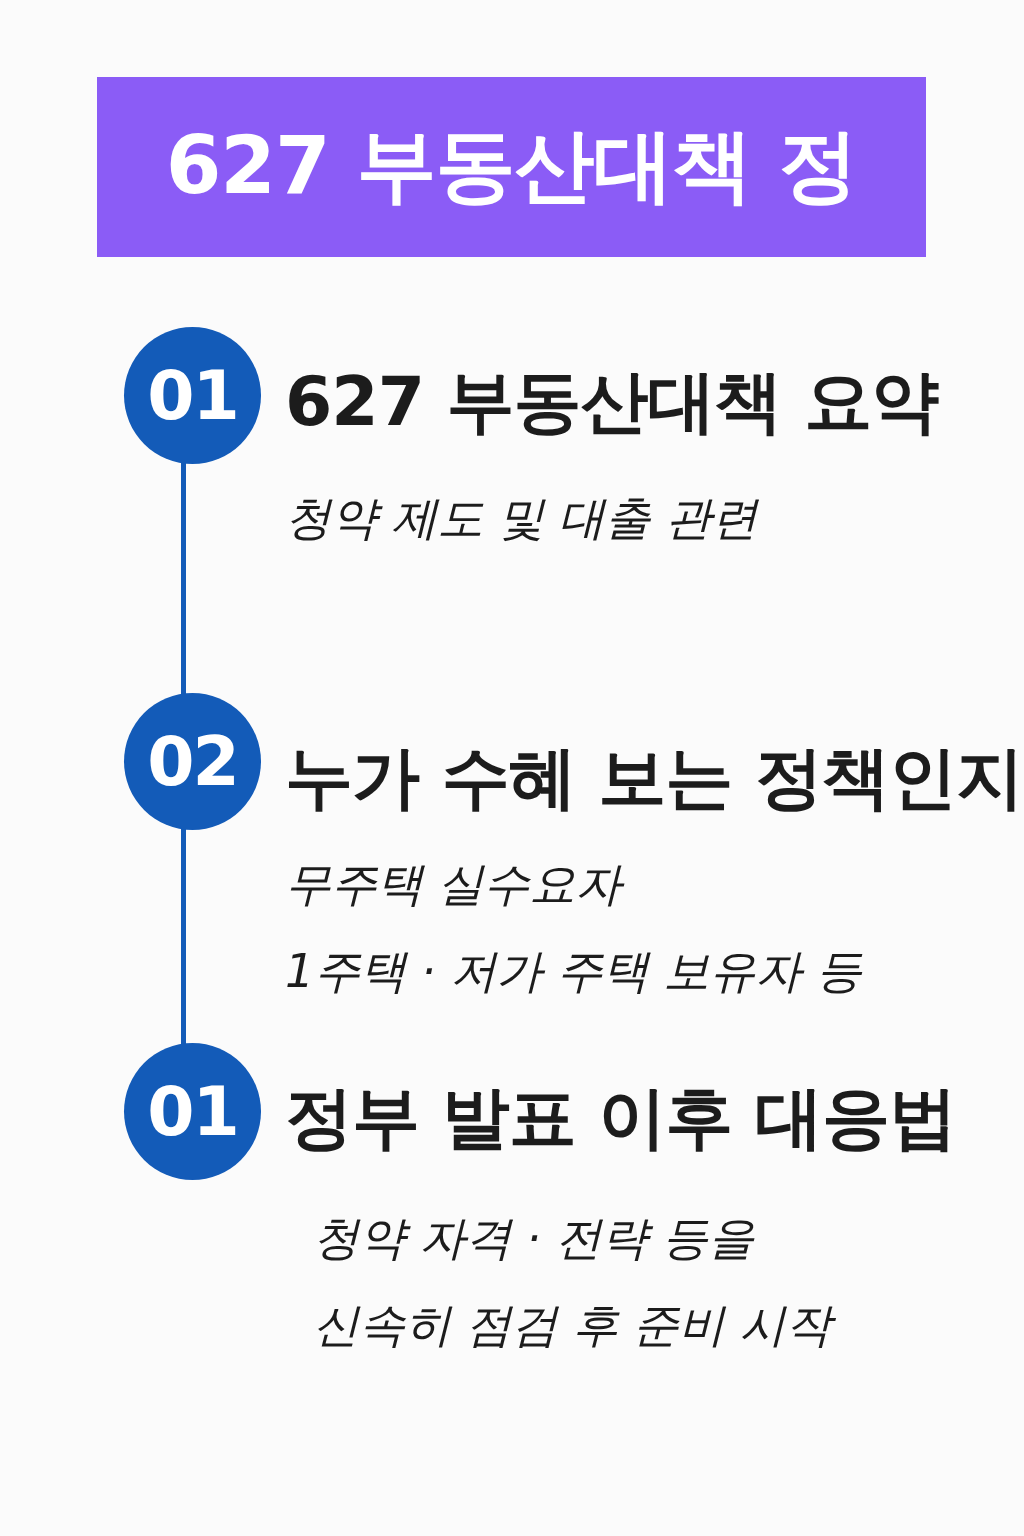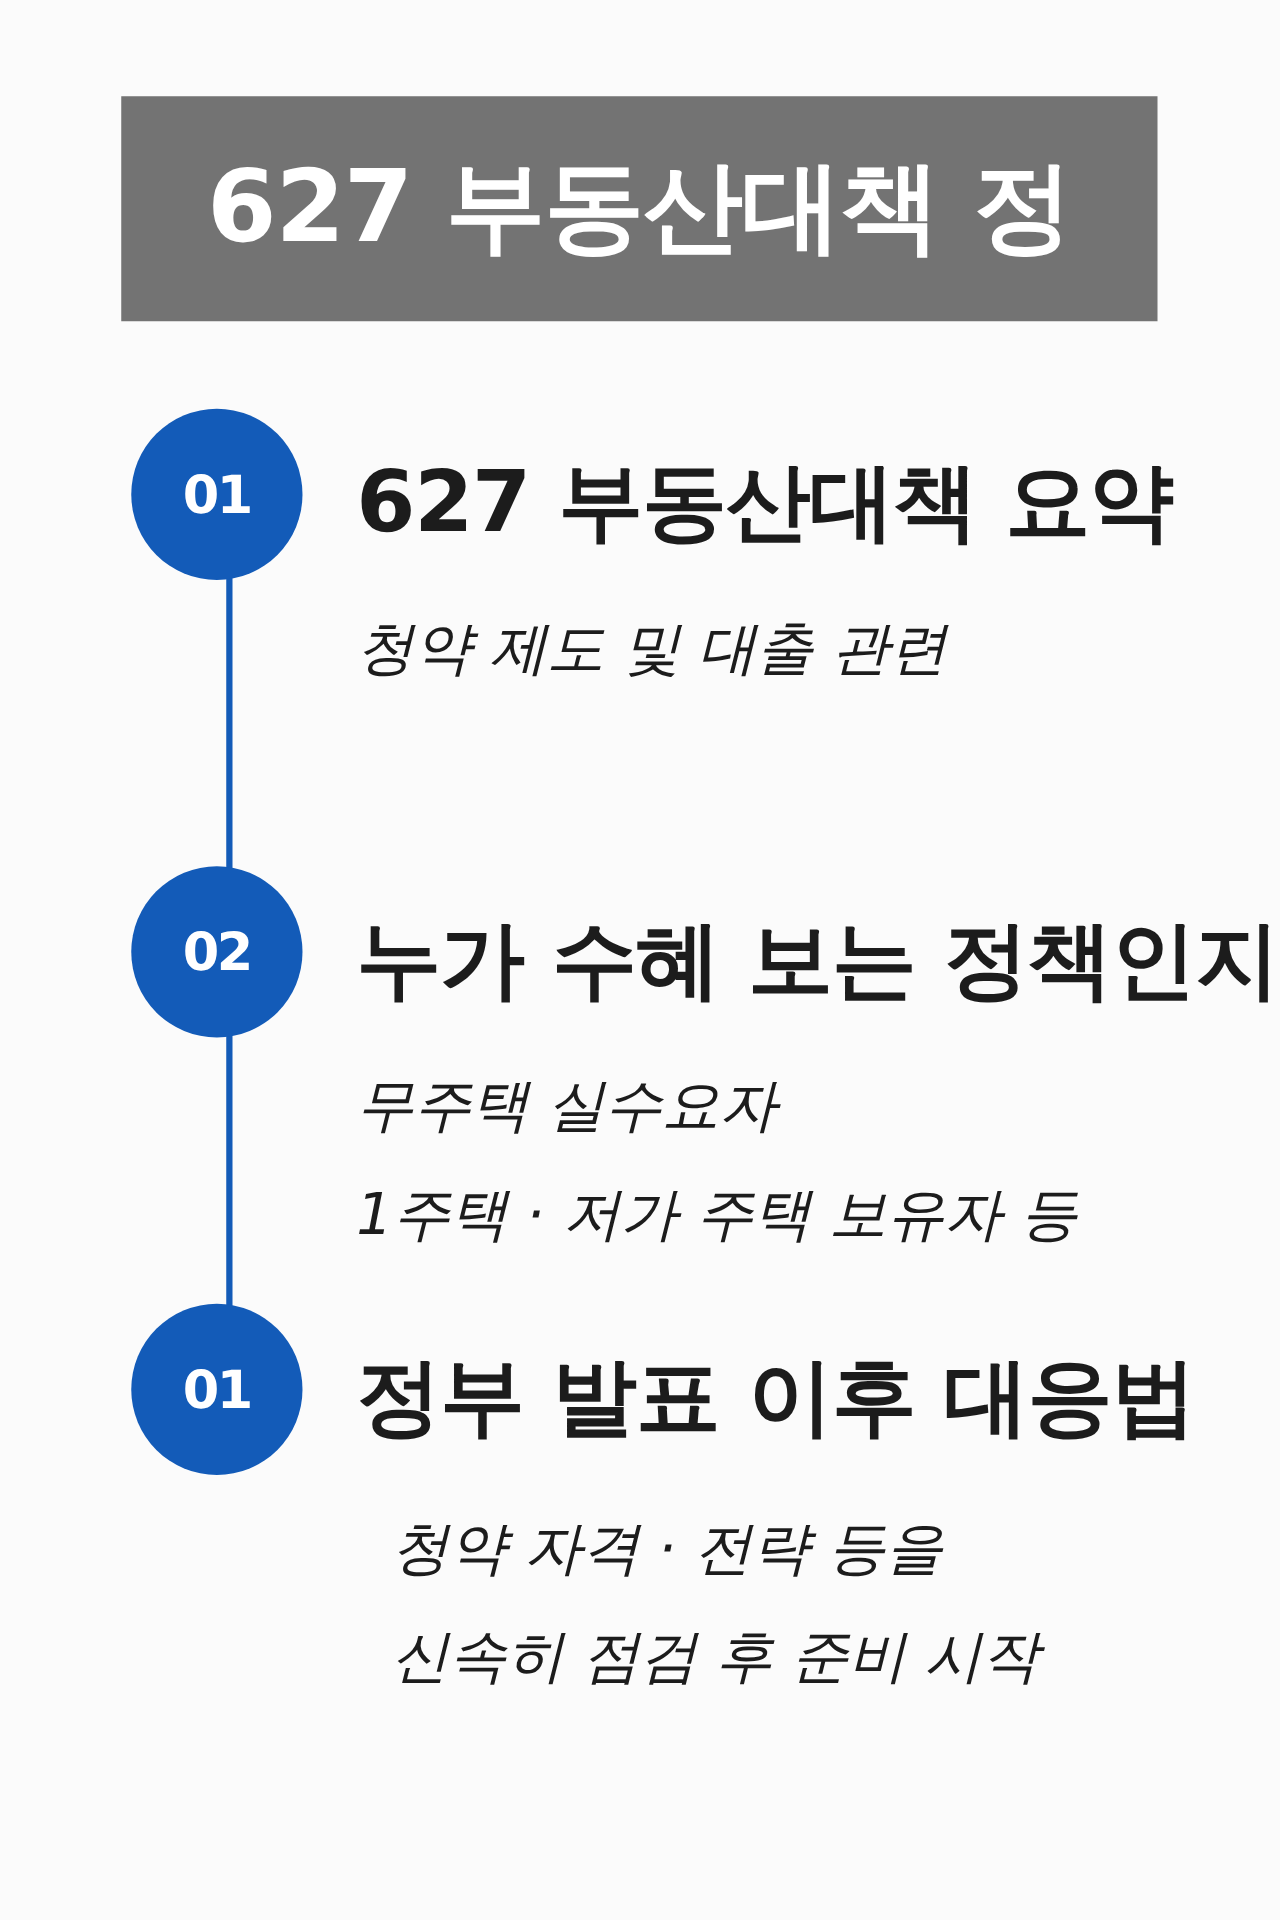--- a/index.html
+++ b/index.html
@@ -2,30 +2,30 @@
 <html><head>
 <meta charset="utf-8">
 <style>
   html, body { margin:0; padding:0; }
   body {
     width:1024px; height:1536px; background:#fbfbfb; position:relative; overflow:hidden;
     font-family:"DejaVu Sans","Liberation Sans",sans-serif; color:#1c1c1c;
   }
   .banner {
     position:absolute; left:97px; top:77px; width:829px; height:180px;
-    background:#737373; display:flex; align-items:center; justify-content:center;
+    background:#8b5cf6; display:flex; align-items:center; justify-content:center;
   }
   .banner-title { color:#fff; font-size:80px; font-weight:bold; letter-spacing:-1px; }
   .timeline-line {
     position:absolute; left:181px; top:400px; width:5px; height:700px; background:#135bb8;
   }
   .step { position:absolute; left:0; width:1024px; }
   .circle {
-    position:absolute; left:105px; width:137px; height:137px; border-radius:50%;
-    background:#135bb8; color:#fff; font-size:42px; font-weight:bold;
+    position:absolute; left:124px; width:137px; height:137px; border-radius:50%;
+    background:#135bb8; color:#fff; font-size:68px; font-weight:bold;
     display:flex; align-items:center; justify-content:center; letter-spacing:-2px;
   }
   .step-title {
     position:absolute; left:285px; font-size:68px; font-weight:bold; white-space:nowrap; letter-spacing:-1px;
   }
   .step-desc {
     position:absolute; left:285px; font-size:46px; line-height:1.9em; white-space:nowrap; font-weight:normal;
   }
   .step-desc div { height:87px;font-style:italic; }
 </style>
@@ -41,21 +41,21 @@
 <div class="step" style="top:327px;">
   <div class="circle" style="top:0;">01</div>
   <div class="step-title" style="top:30px;">627 부동산대책 요약</div>
   <div class="step-desc" style="top:148px;">
     <div>청약 제도 및 대출 관련</div>
   </div>
 </div>
 
 <div class="step" style="top:693px;">
   <div class="circle" style="top:0;">02</div>
-  <div class="step-title" style="top:30px;text-align:right;">누가 수혜 보는 정책인지</div>
+  <div class="step-title" style="top:40px;text-align:right;">누가 수혜 보는 정책인지</div>
   <div class="step-desc" style="top:148px;">
     <div>무주택 실수요자</div>
     <div>1주택 · 저가 주택 보유자 등</div>
   </div>
 </div>
 
 <div class="step" style="top:1043px;">
   <div class="circle" style="top:0;">01</div>
   <div class="step-title" style="top:30px;">정부 발표 이후 대응법</div>
   <div class="step-desc" style="top:152px;margin-left:28px;">

